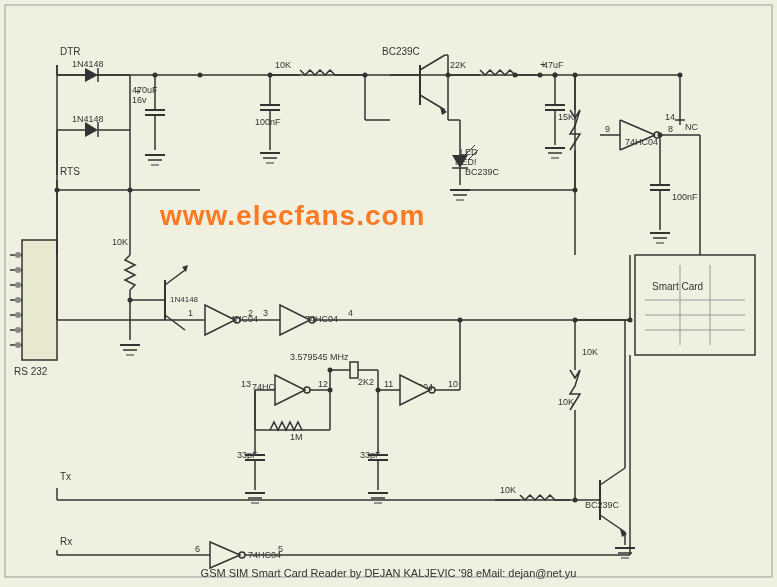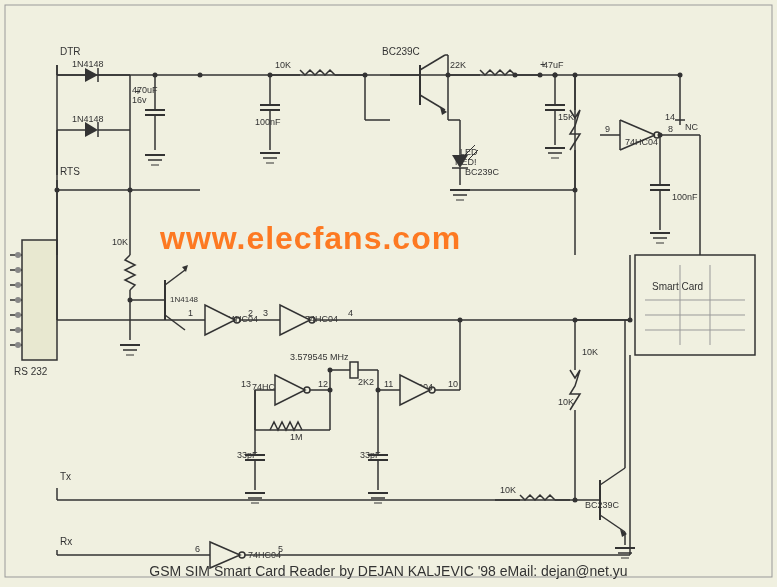--- a/index.html
+++ b/index.html
@@ -21,45 +21,44 @@
       position: absolute;
       top: 0;
       left: 0;
       width: 777px;
       height: 587px;
     }
     .watermark-en {
       position: absolute;
       top: 200px;
       left: 160px;
-      font-size: 32px;
+      font-size: 28px;
       font-weight: bold;
       color: rgba(255, 100, 0, 0.85);
       font-family: Arial, sans-serif;
       letter-spacing: 1px;
       z-index: 10;
-      margin-top: 20px;
     }
     .watermark-cn {
       position: absolute;
       top: 235px;
       left: 160px;
       font-size: 26px;
       font-weight: bold;
       color: rgba(255, 50, 0, 0.85);
       font-family: "SimHei", Arial, sans-serif;
       z-index: 10;
     }
     .bottom-text {
       position: absolute;
       bottom: 8px;
       left: 0;
       width: 100%;
       text-align: center;
-      font-size: 14px;
+      font-size: 11px;
       color: #333;
       font-family: Arial, sans-serif;
     }
   </style>
 </head>
 <body>
 
 <div id="circuit-container">
   <svg viewBox="0 0 777 587" xmlns="http://www.w3.org/2000/svg">
 

